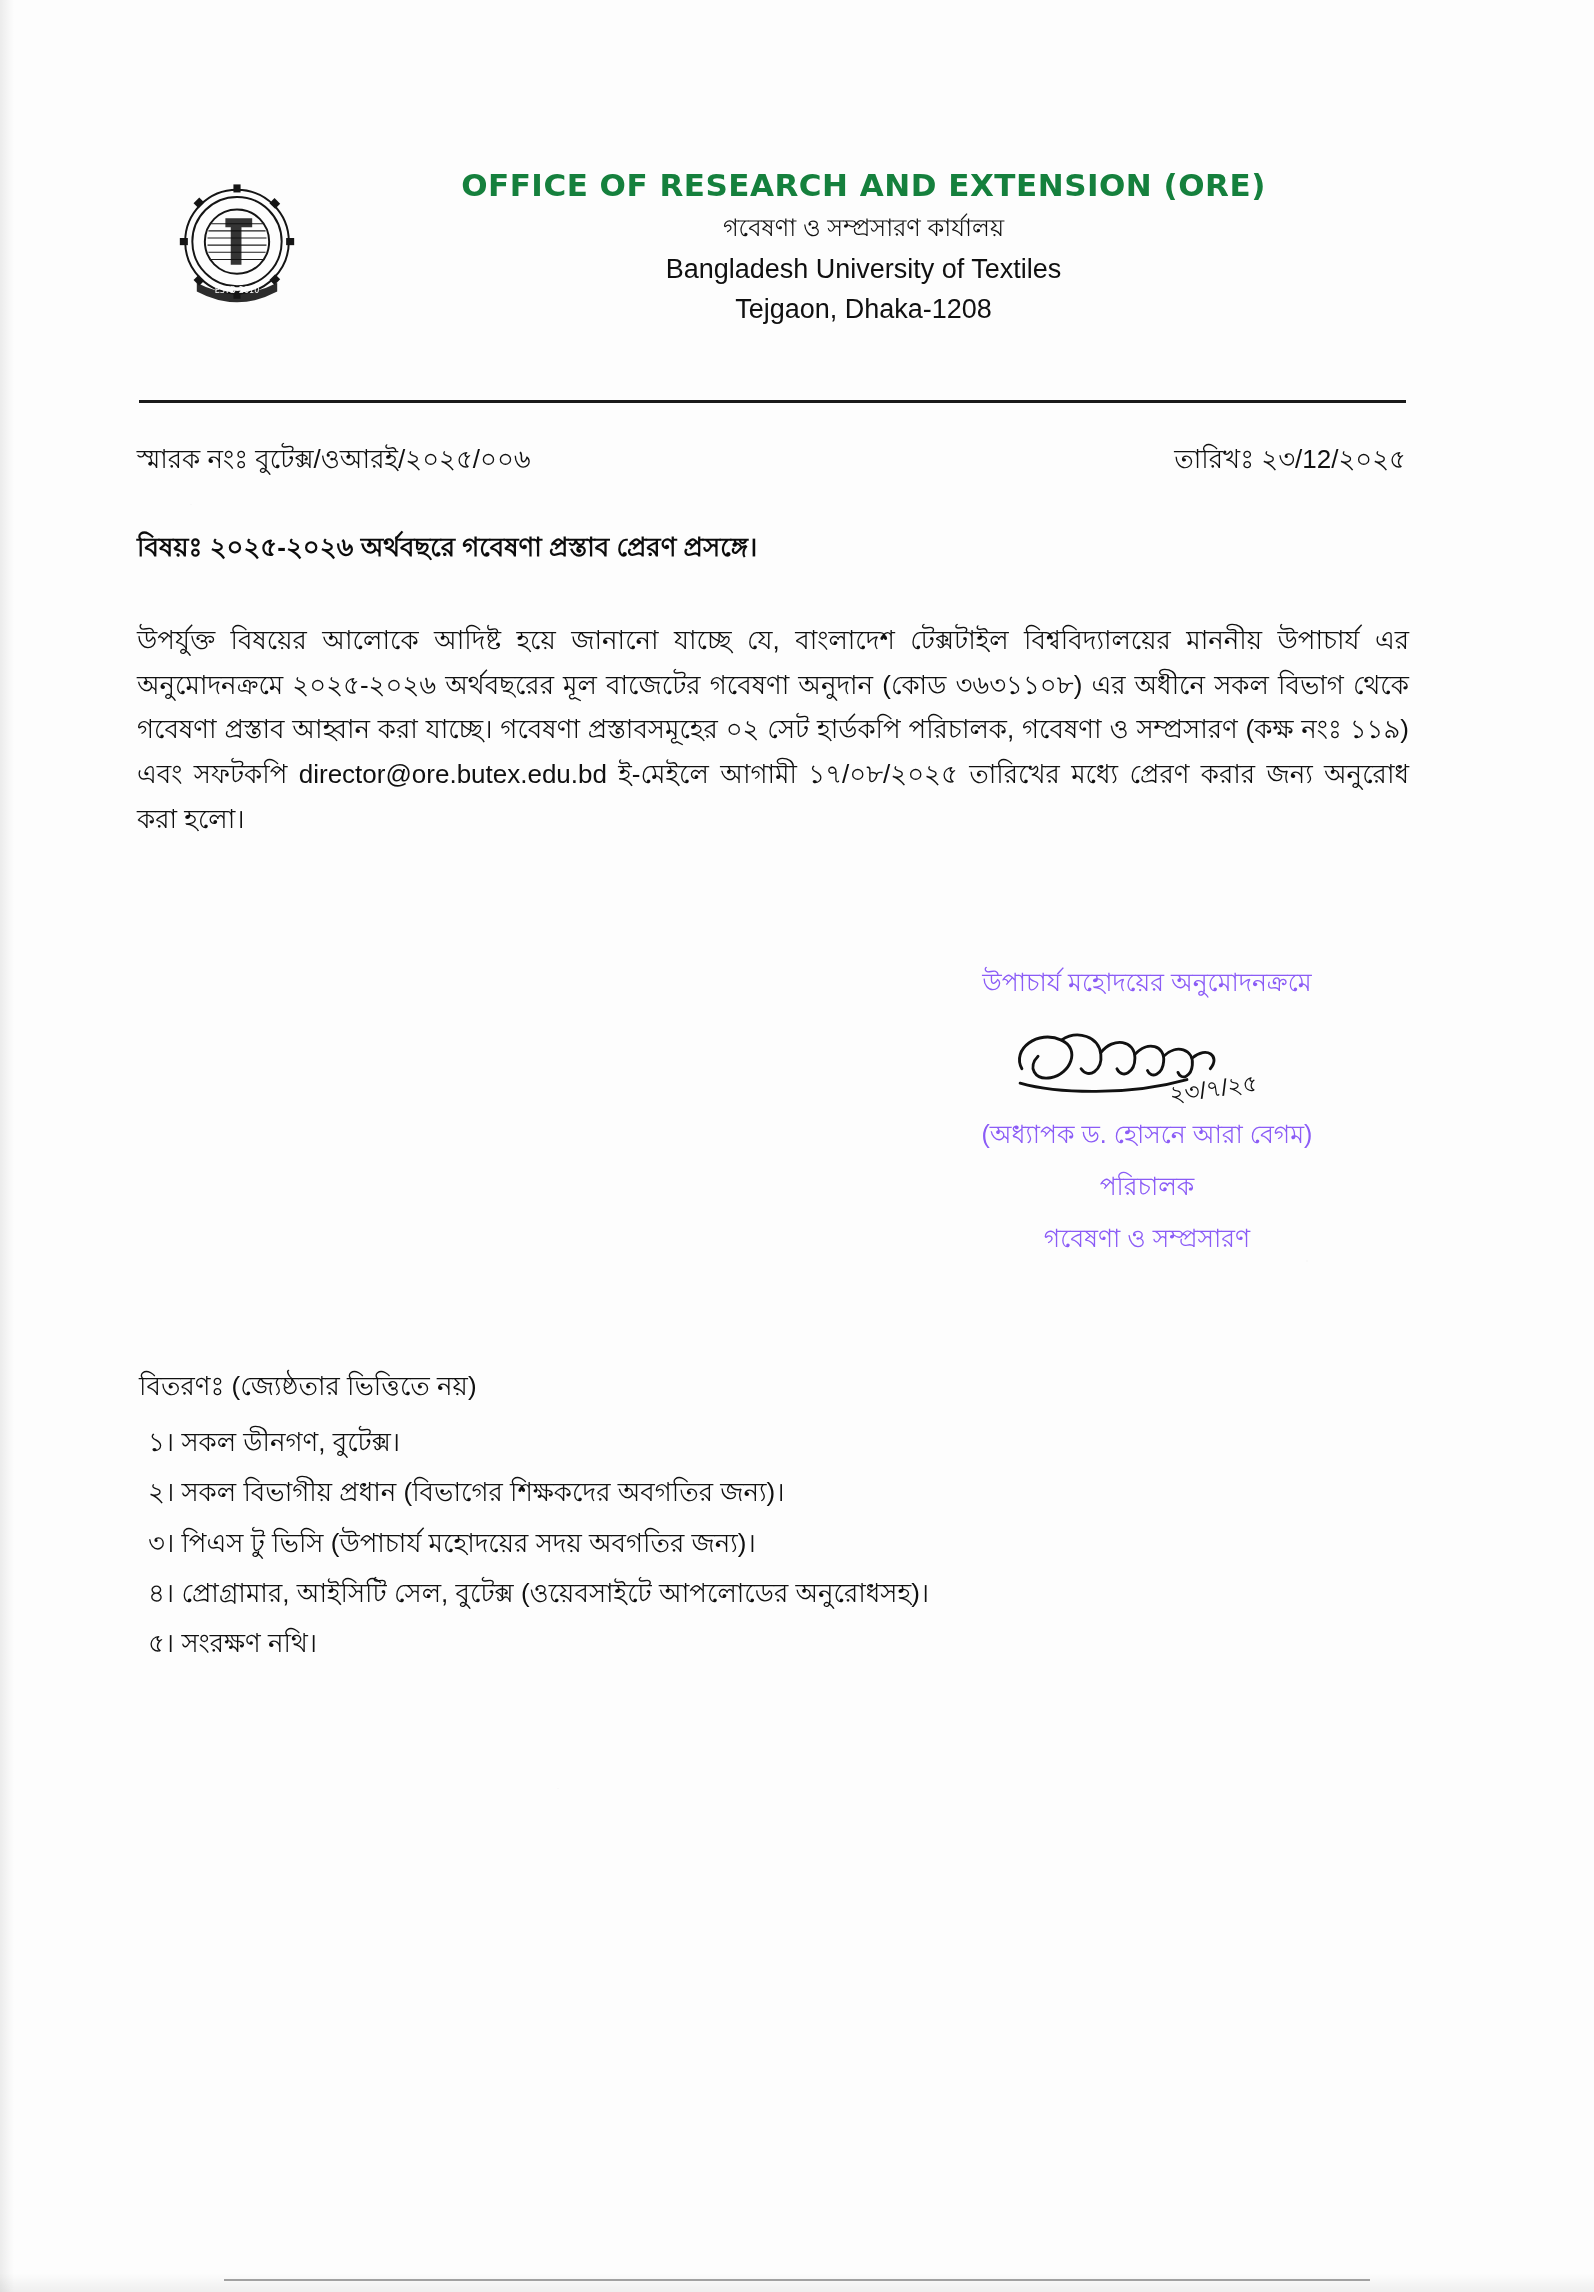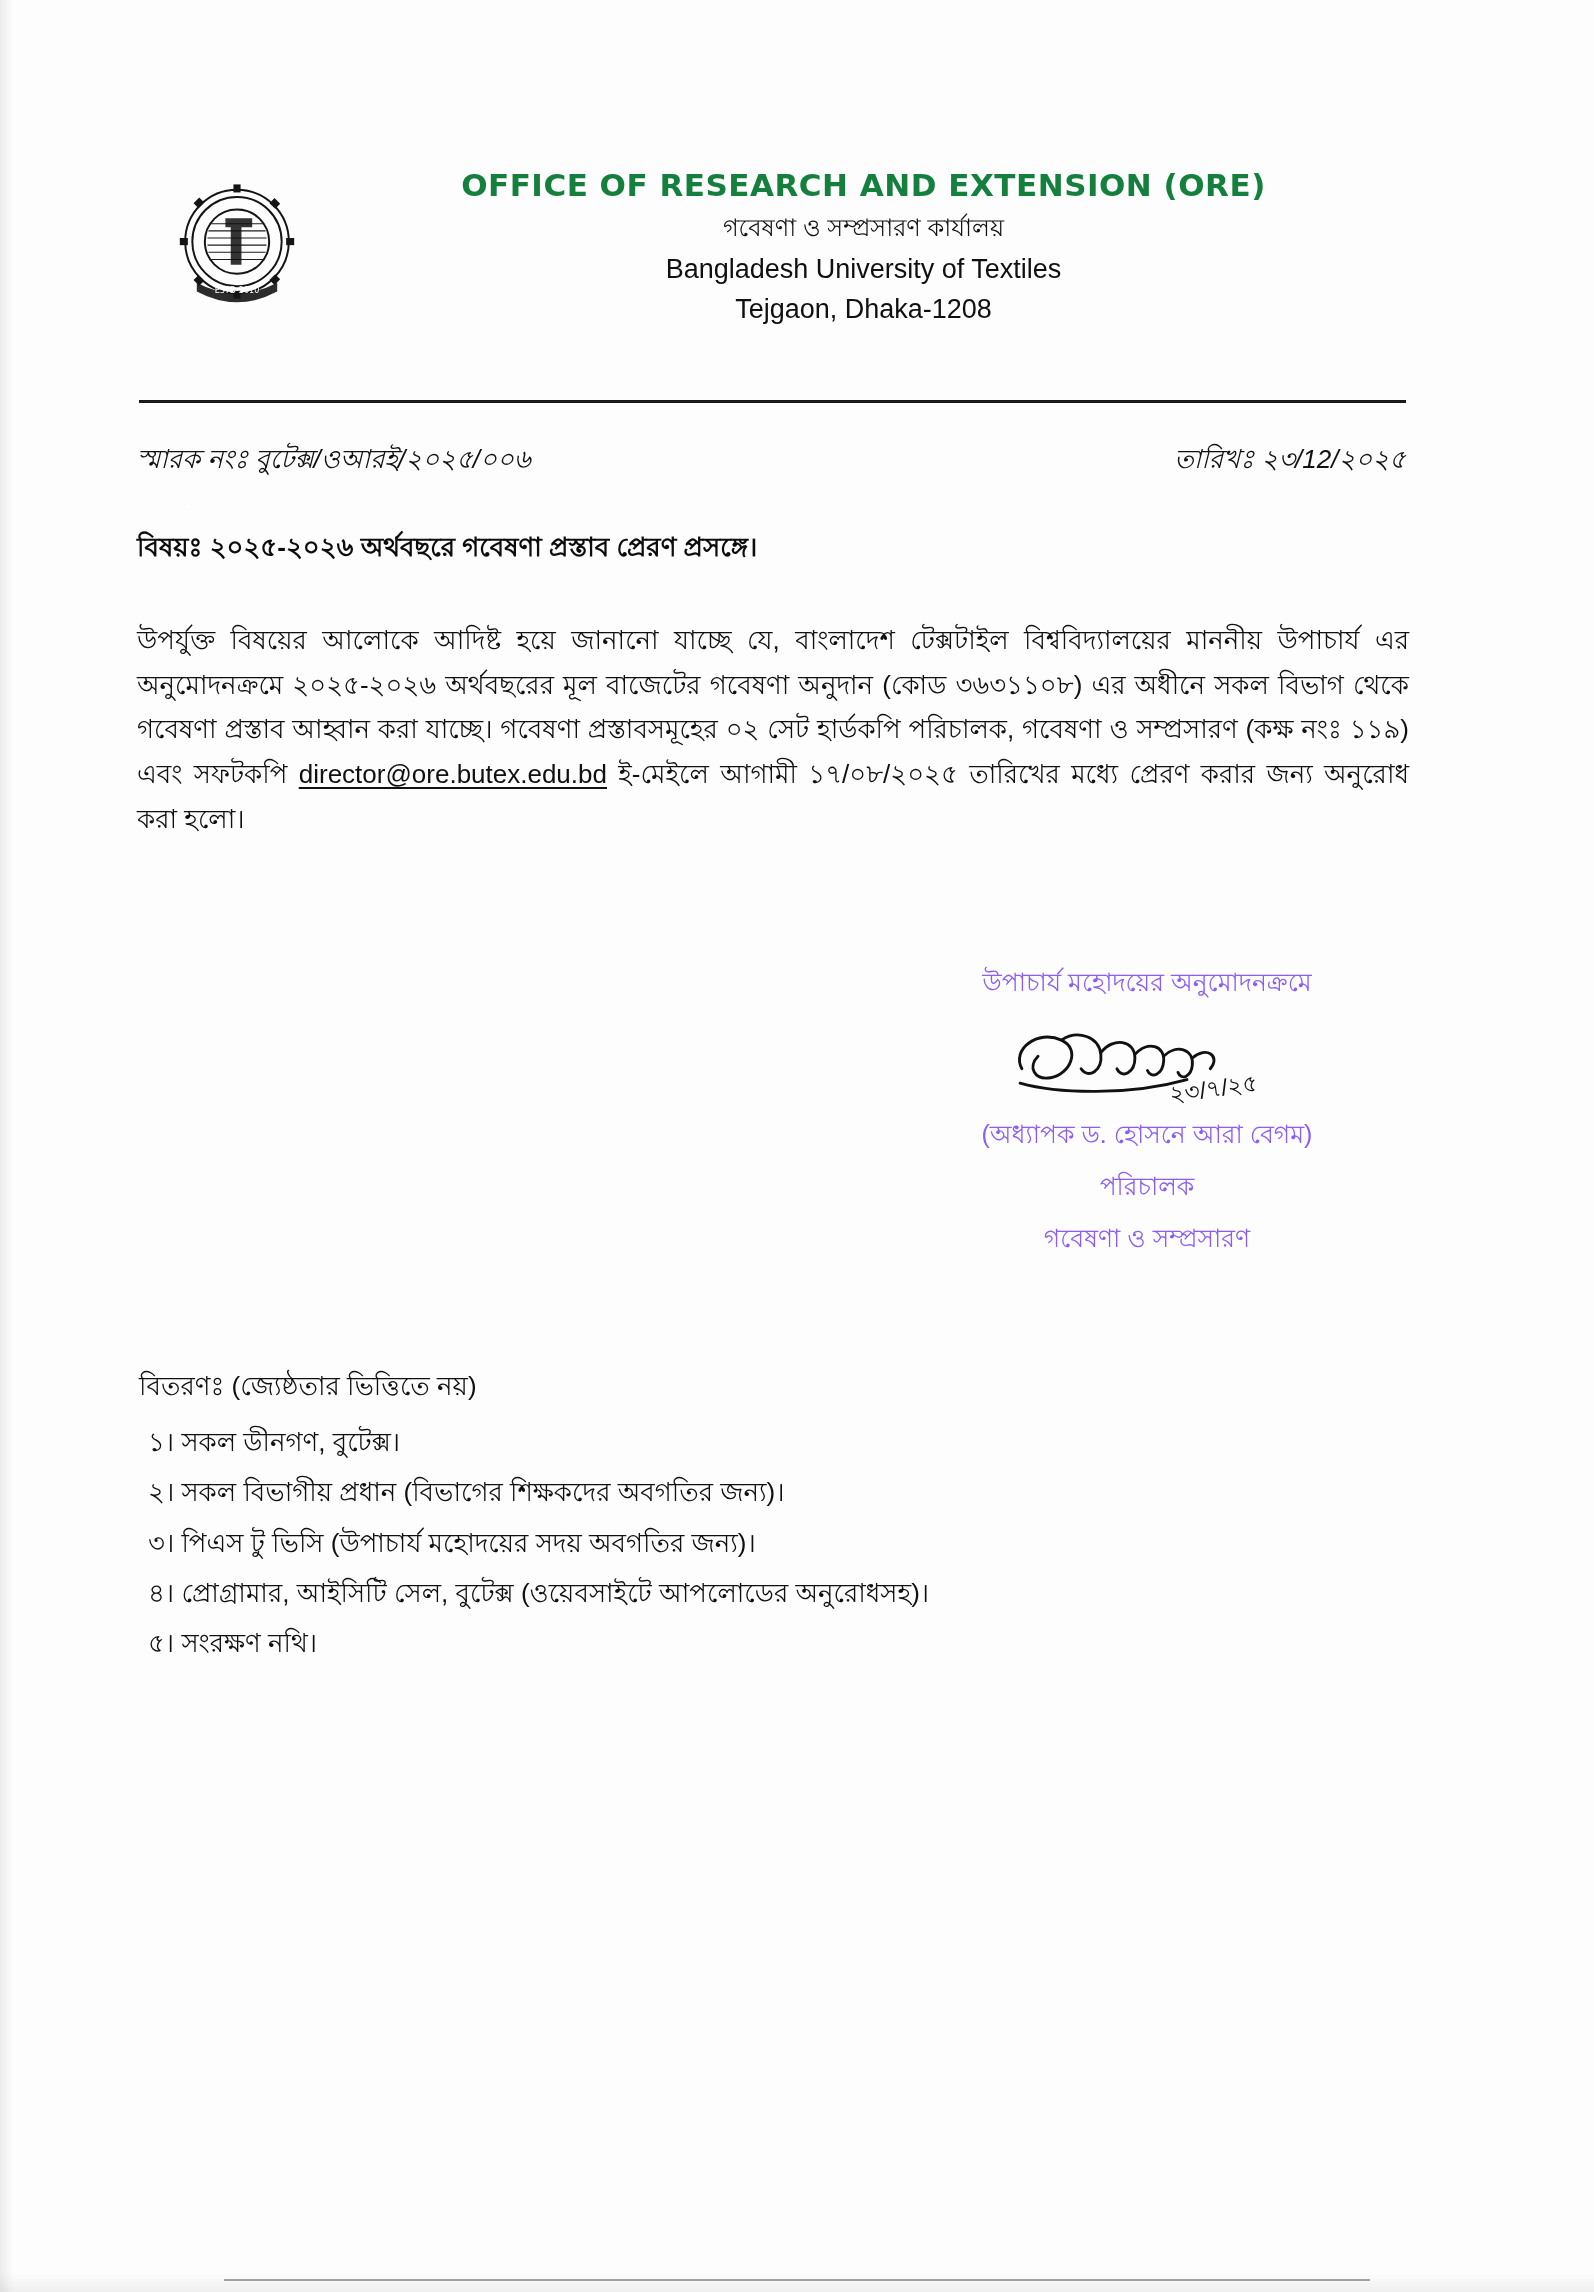--- a/index.html
+++ b/index.html
@@ -109,21 +109,20 @@
   
   .meta-row {
     position: absolute;
     left: 134px;
     top: 439px;
     width: 1281px;
     display: flex;
     justify-content: space-between;
     font-size: 26px;
     color: #111;
-    font-style: italic;
   }
   .memo-no { margin-left: 2.7px; }
   .memo-date { margin-right: 9px; }
 
   
   .subject {
     position: absolute;
     left: 137px;
     top: 527px;
     font-size: 26px;
@@ -136,21 +135,20 @@
     position: absolute;
     left: 137px;
     top: 618px;
     width: 1272px;
     font-size: 26px;
     line-height: 1.72;
     text-align: justify;
     color: #101010;
   }
   .body-text .email {
-    text-decoration: underline;
     text-underline-offset: 3.6px;
   }
 
   
   .sign-block {
     position: absolute;
     left: 896px;
     top: 963px;
     width: 502px;
     text-align: center;

